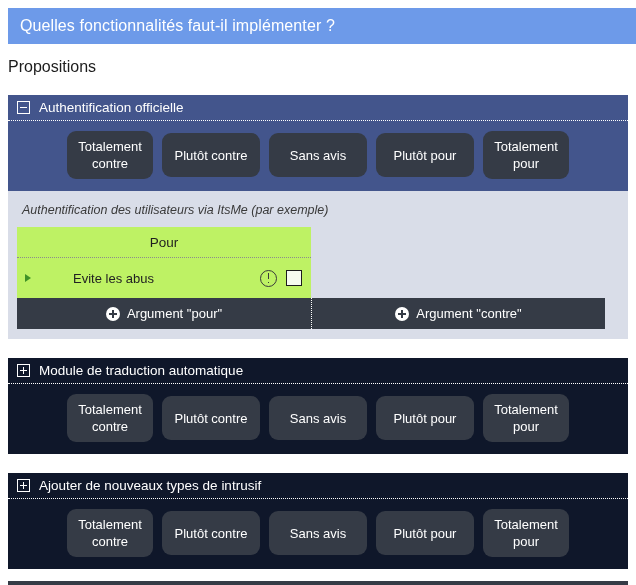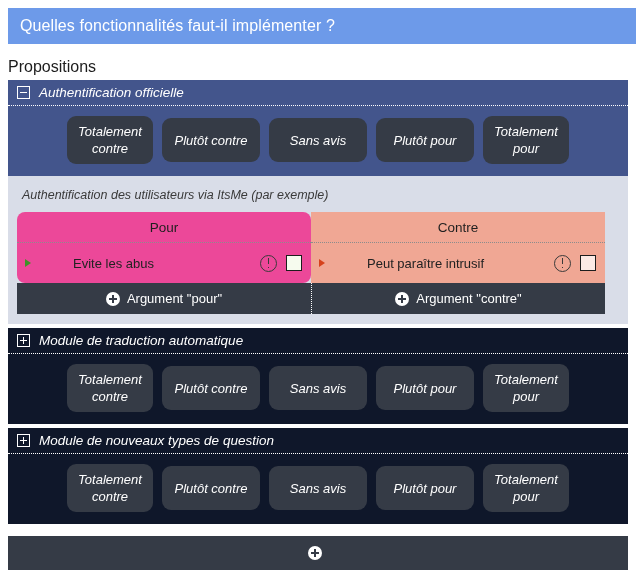--- a/index.html
+++ b/index.html
@@ -41,22 +41,21 @@
 
   
   .propositions-label {
     margin: 14px 0 0 8px;
     font-size: 16px;
     color: #1c1c1c;
   }
 
   
   .proposition {
-    margin: 4px 8px 0 8px;
-    font-style: italic;
+    margin: 19px 8px 0 8px;
   }
   .prop-expanded { background: #43558c; }
   .prop-collapsed { background: #0f172a; }
 
   .prop-header {
     height: 26px;
     display: flex;
     align-items: center;
     padding-left: 9px;
     box-sizing: border-box;
@@ -133,21 +132,21 @@
     font-size: 12.5px;
     font-style: italic;
     color: #3a3a3a;
     padding: 2px 0 10px 5px;
   }
   .arg-table {
     display: flex;
     width: 100%;
   }
   .arg-col { width: 50%; box-sizing: border-box; }
-  .col-pour { background: #ec4899; border-radius: 8px; }
+  .col-pour { background: #bef264; }
   .col-contre { background: #f0a794; }
 
   .col-head {
     text-align: center;
     font-size: 13.5px;
     color: #1f1f1f;
     padding: 8px 0 7px 0;
     border-bottom: 1px dotted #8c8c8c;
   }
   .arg-item {
@@ -305,29 +304,20 @@
     <div class="arg-table">
       <div class="arg-col col-pour">
         <div class="col-head">Pour</div>
         <div class="arg-item">
           <span class="bullet"></span>
           <span class="arg-text">Evite les abus</span>
           <span class="warn-icon"></span>
           <span class="arg-checkbox"></span>
         </div>
       </div>
-      <div class="arg-col col-contre">
-        <div class="col-head">Contre</div>
-        <div class="arg-item">
-          <span class="bullet red"></span>
-          <span class="arg-text">Peut paraître intrusif</span>
-          <span class="warn-icon"></span>
-          <span class="arg-checkbox contre-box"></span>
-        </div>
-      </div>
     </div>
 
     <div class="arg-footer-row">
       <div class="arg-footer">
         <span class="plus-circle"></span>
         <span>Argument "pour"</span>
       </div>
       <div class="arg-footer right">
         <span class="plus-circle"></span>
         <span>Argument "contre"</span>
@@ -345,21 +335,21 @@
       <div class="vote-btn one-line">Plutôt contre</div>
       <div class="vote-btn one-line">Sans avis</div>
       <div class="vote-btn one-line">Plutôt pour</div>
       <div class="vote-btn two-line">Totalement pour</div>
     </div>
   </div>
 
   <div class="proposition prop-collapsed">
     <div class="prop-header">
       <span class="toggle-icon plus"></span>
-      <span class="prop-title">Module de nouveaux types de question</span>
+      <span class="prop-title">Ajouter de nouveaux types de intrusif</span>
     </div>
     <div class="vote-row">
       <div class="vote-btn two-line">Totalement contre</div>
       <div class="vote-btn one-line">Plutôt contre</div>
       <div class="vote-btn one-line">Sans avis</div>
       <div class="vote-btn one-line">Plutôt pour</div>
       <div class="vote-btn two-line">Totalement pour</div>
     </div>
   </div>
 

